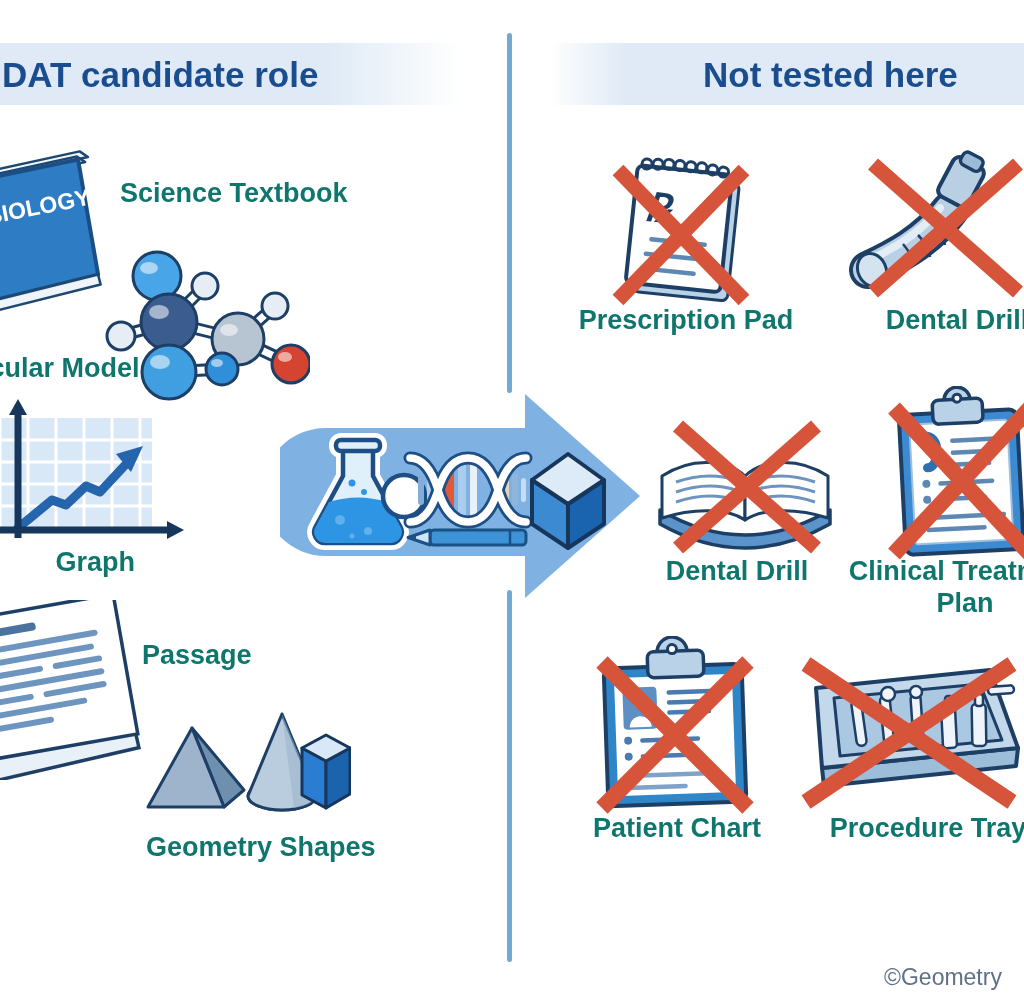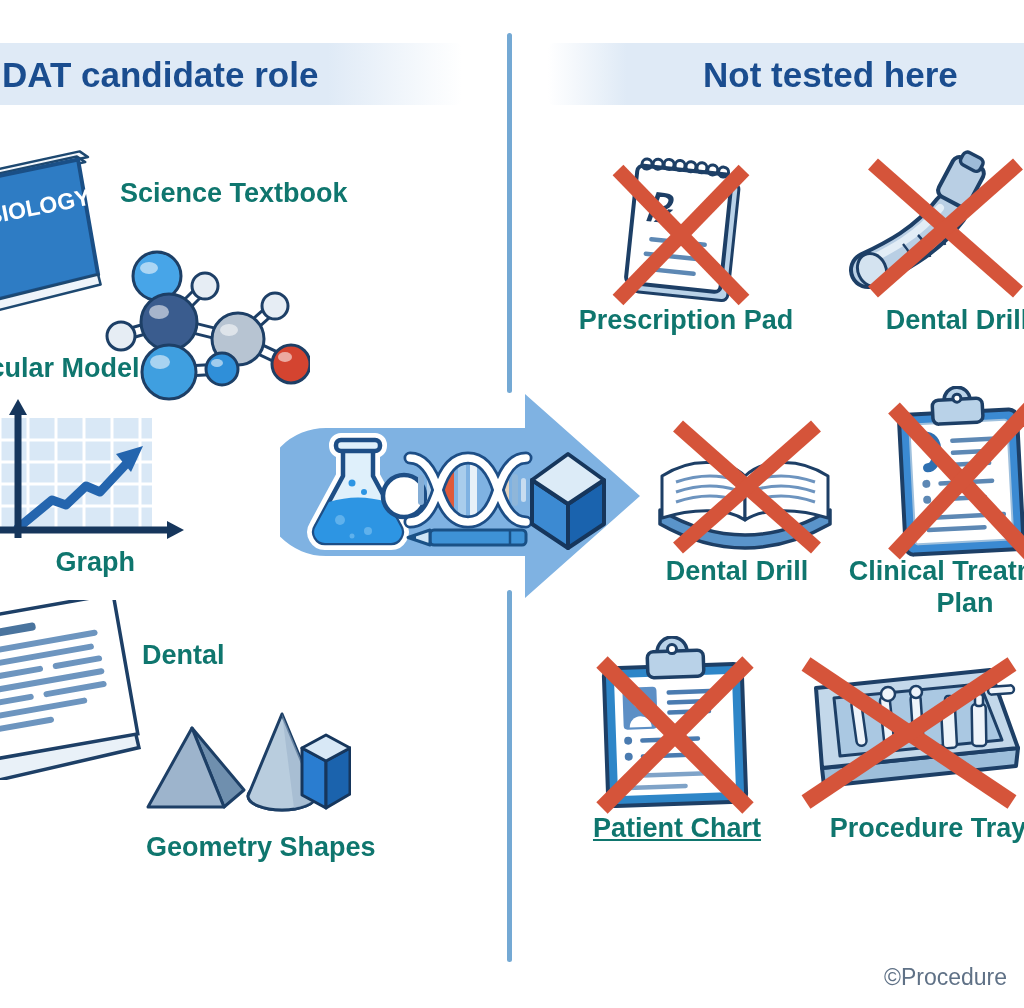--- a/index.html
+++ b/index.html
@@ -128,21 +128,21 @@
         <rect x="26" y="64" width="58" height="6" rx="3"></rect>
           <rect x="94" y="64" width="50" height="6" rx="3"></rect>
         <rect x="26" y="77" width="118" height="6" rx="3"></rect>
         <rect x="26" y="90" width="44" height="6" rx="3"></rect>
           <rect x="80" y="90" width="64" height="6" rx="3"></rect>
         <rect x="26" y="103" width="96" height="6" rx="3"></rect>
         <rect x="26" y="116" width="60" height="6" rx="3"></rect>
       </g>
     </g>
   </svg>
-  <div class="label" style="left:142px;top:640px;">Dental</div>
+  <div class="label" style="left:142px;top:640px;">Passage</div>
 
   <svg class="icon" style="left:146px;top:712px;" width="205" height="110" viewBox="0 0 205 110">
     <polygon points="46,16 78,95 98,78" fill="#6f8fae" stroke="#1d3f66" stroke-width="3" stroke-linejoin="round"></polygon>
     <polygon points="2,95 46,16 78,95" fill="#9db4cc" stroke="#1d3f66" stroke-width="3" stroke-linejoin="round"></polygon>
     <ellipse cx="136" cy="84" rx="34" ry="14" fill="#8fa9c4" stroke="#1d3f66" stroke-width="3"></ellipse>
     <path d="M102,84 L136,2 L170,84 A34,14 0 0,1 102,84 Z" fill="#b9cdde" stroke="#1d3f66" stroke-width="3" stroke-linejoin="round"></path>
     <path d="M136,2 L170,84 A34,14 0 0,1 148,96 Z" fill="#9db4cc" opacity="0.6"></path>
     <polygon points="156,36 180,49 180,96 156,83" fill="#2a7dd0" stroke="#16365c" stroke-width="3" stroke-linejoin="round"></polygon>
     <polygon points="180,49 204,36 204,82 180,96" fill="#1b63ad" stroke="#16365c" stroke-width="3" stroke-linejoin="round"></polygon>
     <polygon points="156,36 180,23 204,36 180,49" fill="#d8e8f6" stroke="#16365c" stroke-width="3" stroke-linejoin="round"></polygon>
@@ -320,21 +320,21 @@
       <g fill="#7fa3c8">
         <rect x="30" y="136" width="84" height="4.5" rx="2"></rect>
           <rect x="30" y="148" width="62" height="4.5" rx="2"></rect>
       </g>
     </g>
     <g stroke="#d5543a" stroke-width="16">
       <line x1="8" y1="26" x2="154" y2="172"></line>
         <line x1="154" y1="26" x2="8" y2="172"></line>
     </g>
   </svg>
-  <div class="label center-x" style="left:527px;top:813px;width:300px;text-decoration:underline;">Patient Chart</div>
+  <div class="label center-x" style="left:527px;top:813px;width:300px;">Patient Chart</div>
 
   <svg class="icon" style="left:792px;top:648px;" width="232" height="168" viewBox="0 0 232 168">
     <polygon points="30,120 226,100 224,118 32,138" fill="#9dbeda" stroke="#1d3f66" stroke-width="4" stroke-linejoin="round"></polygon>
     <polygon points="24,40 198,22 226,100 30,120" fill="#c3d8ea" stroke="#1d3f66" stroke-width="4" stroke-linejoin="round"></polygon>
     <polygon points="42,50 188,36 210,92 48,108" fill="#aac8e2" stroke="#1d3f66" stroke-width="3" stroke-linejoin="round"></polygon>
     <g fill="#eef4fa" stroke="#1d3f66" stroke-width="2.5">
       <rect x="62" y="52" width="10" height="46" rx="5" transform="rotate(-8 67 75)"></rect>
       <rect x="90" y="48" width="10" height="50" rx="5" transform="rotate(-6 95 73)"></rect>
       <circle cx="96" cy="46" r="7"></circle>
       <rect x="120" y="46" width="10" height="50" rx="5" transform="rotate(-4 125 71)"></rect>
@@ -345,15 +345,15 @@
       <rect x="183" y="46" width="8" height="12" rx="3"></rect>
       <rect x="196" y="38" width="26" height="8" rx="4" transform="rotate(-4 209 42)"></rect>
     </g>
     <g stroke="#d5543a" stroke-width="16">
       <line x1="14" y1="16" x2="220" y2="154"></line>
         <line x1="220" y1="16" x2="14" y2="154"></line>
     </g>
   </svg>
   <div class="label center-x" style="left:778px;top:813px;width:300px;">Procedure Tray</div>
 
-  <div class="wm">©Procedure</div>
+  <div class="wm">©Geometry</div>
 
 </div>
 
 </body></html>

